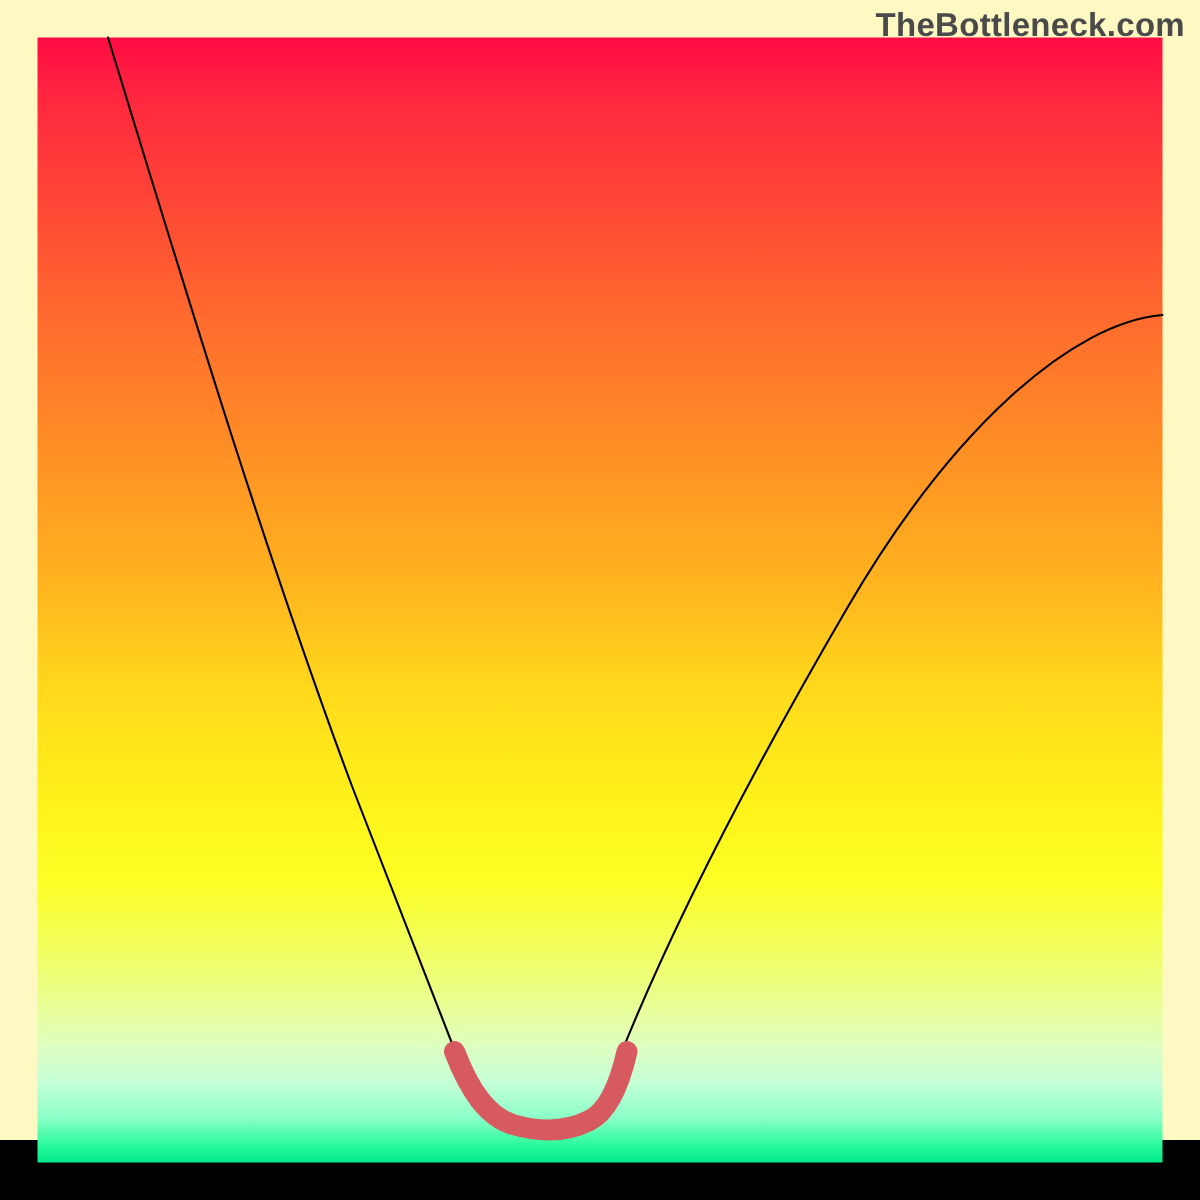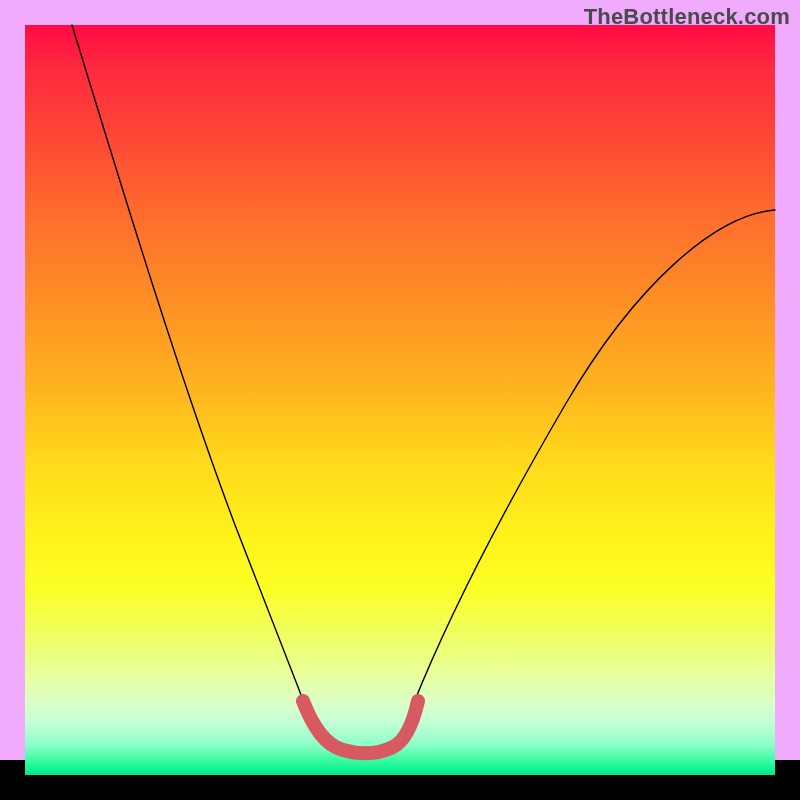--- a/index.html
+++ b/index.html
@@ -8,21 +8,21 @@
     width: 800px;
     height: 800px;
     background: #000;
     overflow: hidden;
     font-family: Arial, Helvetica, sans-serif;
   }
   .stage {
     position: relative;
     width: 800px;
     height: 760px;
-    background: #f0abfc;
+    background: #fef9c3;
   }
   .watermark {
     position: absolute;
     top: 4px;
     right: 10px;
     color: #4a4a4a;
     font-size: 22px;
     font-weight: 600;
     letter-spacing: 0.2px;
     z-index: 50;

